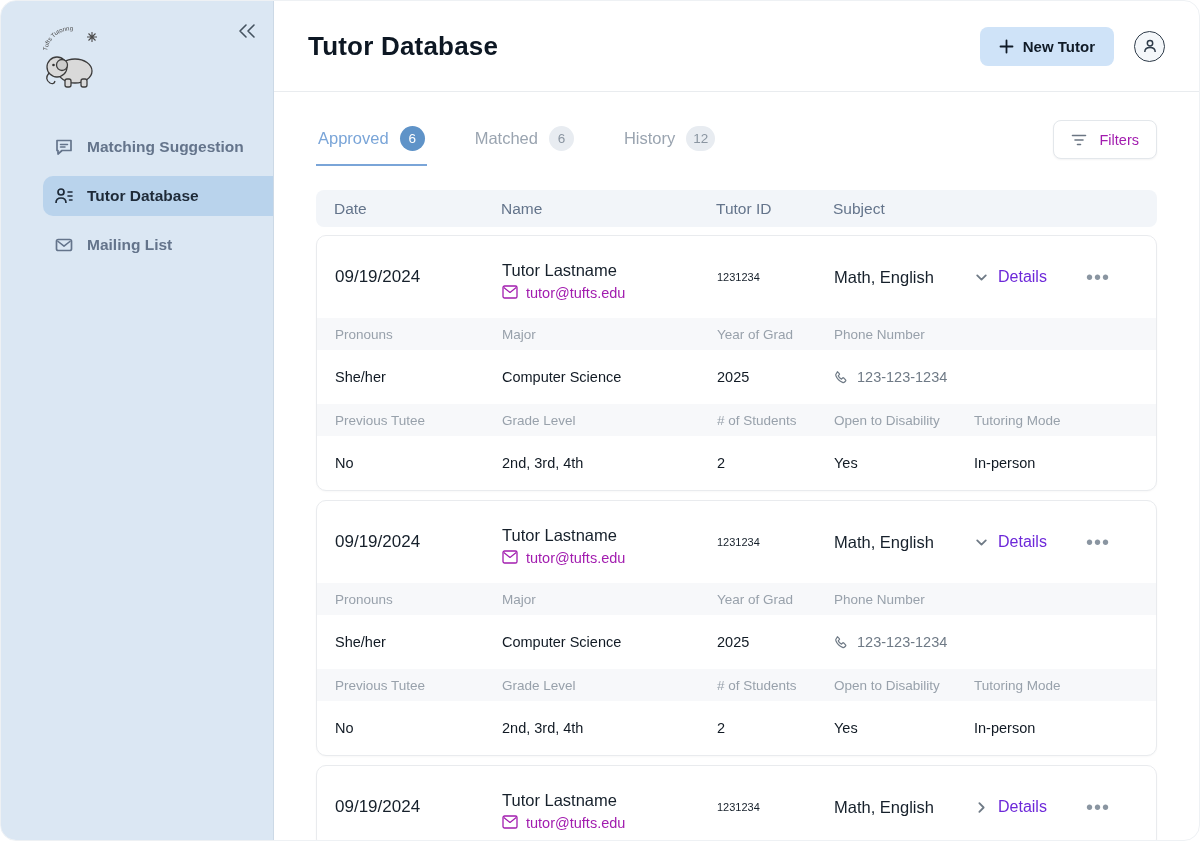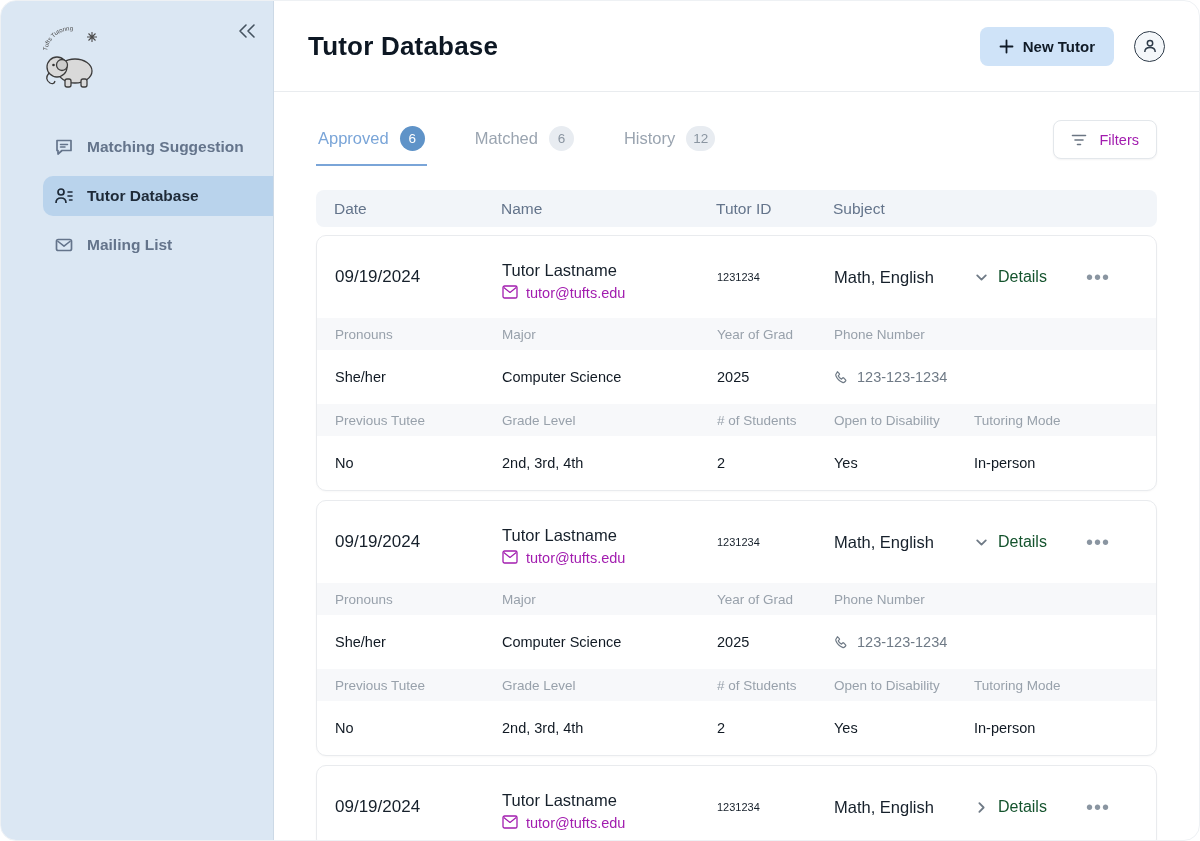--- a/index.html
+++ b/index.html
@@ -42,21 +42,21 @@
   .grid5 { display:grid; grid-template-columns:167px 215px 117px 140px 1fr; align-items:center; padding:0 18px; }
   .table-head { background:#f2f5f9; border-radius:8px; height:37px; color:#64748b; font-size:15.5px; margin-bottom:8px; }
   .card { border:1px solid #e9ebee; border-radius:10px; margin-bottom:9px; overflow:hidden; background:#fff; box-shadow:0 1px 2px rgba(16,24,40,.03); }
   .card-main { height:82px; }
   .cell-date { font-size:17px; }
   .cell-name .nm { font-size:16.5px; margin-bottom:5px;margin-top:8px; }
   .cell-name .em { display:flex; gap:8px; color:#a21caf; font-size:14.5px; }
   .cell-id { font-size:11px; }
   .cell-subject { font-size:16.5px; }
   .cell-actions { display:flex; align-items:center; justify-content:space-between; }
-  .details { display:flex; align-items:center; gap:9px; color:#14532d; font-size:16px; cursor:pointer; }
+  .details { display:flex; align-items:center; gap:9px; color:#6d28d9; font-size:16px; cursor:pointer; }
   .chev { transition:transform .1s; color:#6f7a86; }
   .card.collapsed .chev { transform:rotate(-90deg); }
   .ellipsis { color:#8a95a1; font-size:20px; letter-spacing:1px; margin-right:28px; cursor:pointer; line-height:1; }
   .detail-labels { background:#f7f8fa; height:32px; color:#98a1ab; font-size:13.5px; }
   .detail-values { height:54px; color:#111a24; font-size:14.5px; }
   .phone { display:flex; align-items:center; gap:8px; color:#6f7a86; }
 </style>
 </head>
 <body>
 

